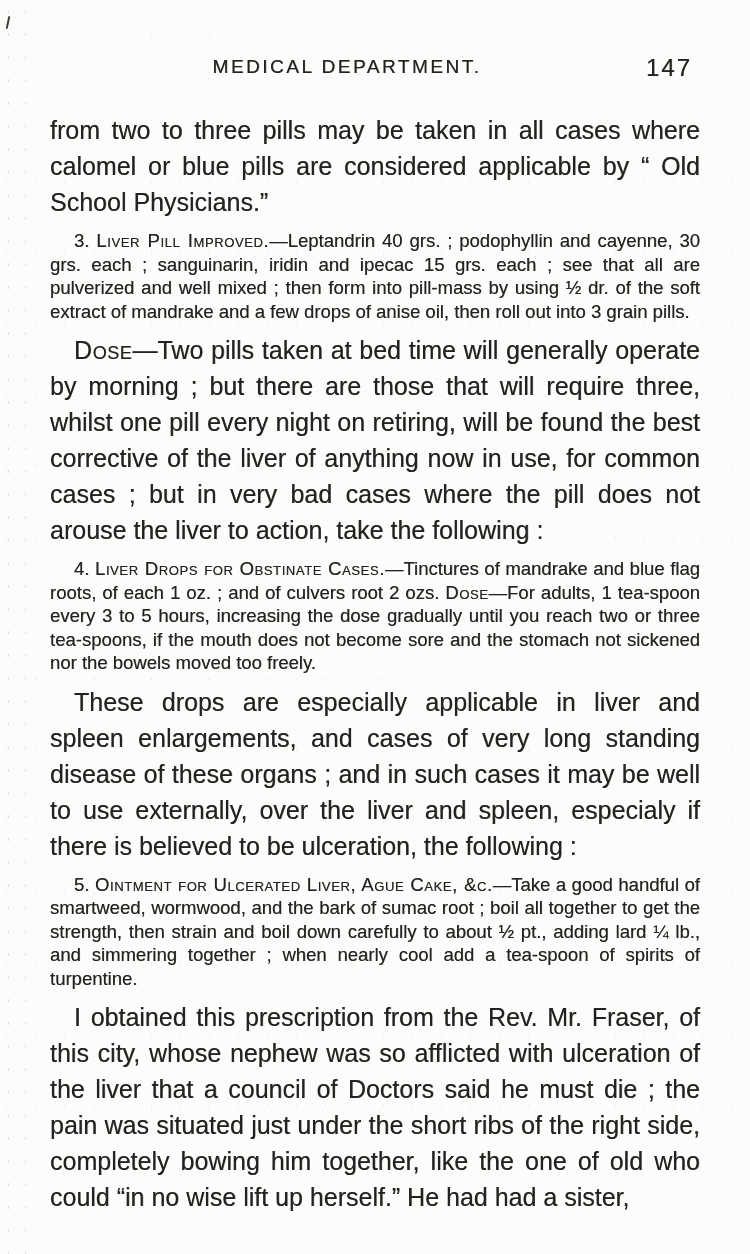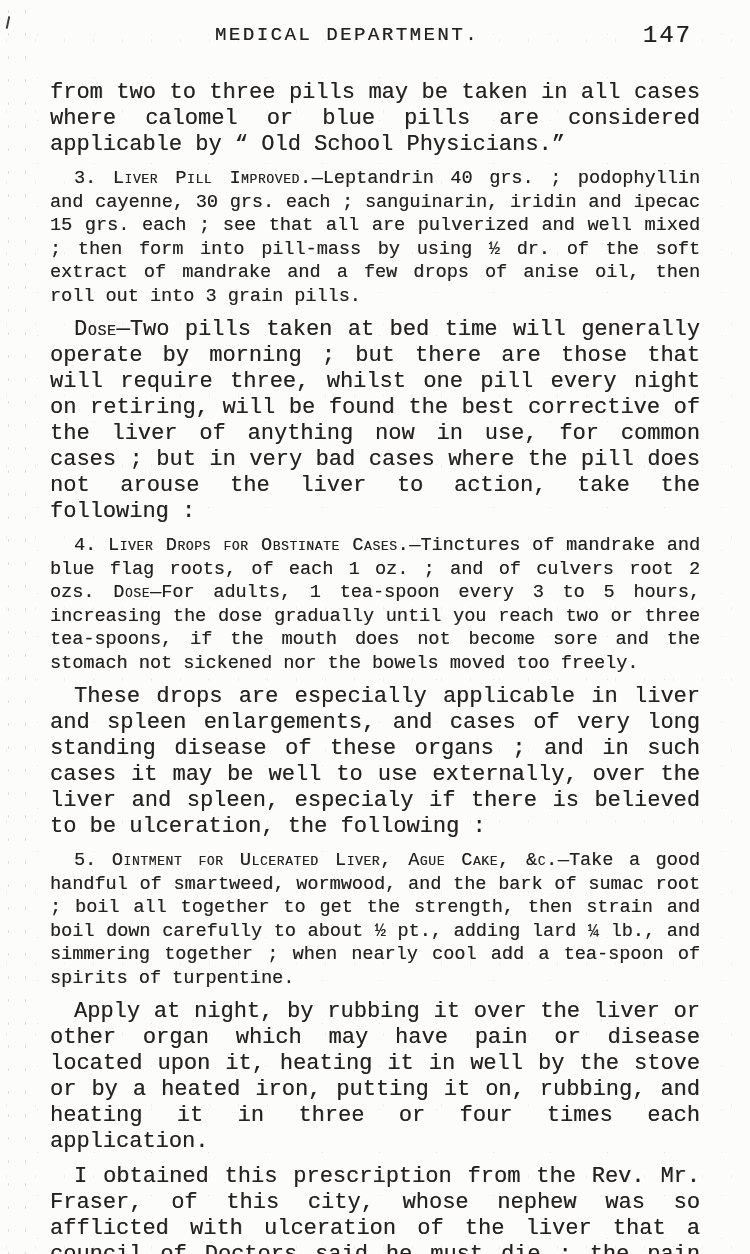--- a/index.html
+++ b/index.html
@@ -3,31 +3,31 @@
 <meta charset="utf-8">
 <style>
   html, body { margin: 0; padding: 0; }
   body { background: #ffffff; }
 
   .page {
     position: relative;
     width: 750px;
     height: 1254px;
     box-sizing: border-box;
-    padding: 20px 50px 0 50px;
+    padding: 52px 50px 0 50px;
     overflow: hidden;
     background-color: var(--paper, #fcfcfa);
     
     background-image:
       radial-gradient(rgba(60,58,55,0.10) 0.7px, transparent 1px),
       radial-gradient(rgba(60,58,55,0.06) 0.6px, transparent 0.9px);
     background-size: 57px 43px, 29px 71px;
     background-position: 9px 13px, 21px 5px;
     color: var(--ink, #242220);
-    font-family: Liberation Mono, monospace;
+    font-family: Liberation Sans, sans-serif;
   }
 
   
   .scan-mark {
     position: absolute;
     left: 7px;
     top: 16px;
     width: 2px;
     height: 13px;
     background: #403d3a;
@@ -64,21 +64,21 @@
     font-size: 24px;
     letter-spacing: 2px;
     text-shadow: 0.4px 0.4px 0.3px rgba(36,34,32,0.6);
   }
 
   .body-text p.para {
     margin: 0 0 9px 0;
     text-align: justify;
     text-shadow: 0.35px 0.4px 0.3px rgba(36,34,32,0.55);
   }
-  .body-text p.body   { font-size: 22px; line-height: 26px; }
+  .body-text p.body   { font-size: 25px; line-height: 36px; }
   .body-text p.recipe { font-size: 18.5px; line-height: 23.5px; }
   .body-text p.indent { text-indent: 24px; }
 
   .sc { font-variant: small-caps; letter-spacing: 0.6px; }
 </style>
 </head>
 <body>
 
 <div class="page">
   <div class="scan-noise-left"></div>
@@ -89,16 +89,15 @@
     <span class="page-number">147</span>
   </div>
 
   <div class="body-text">
       <p class="para body"><span>from two to three pills may be taken in all cases where calomel or blue pills are considered applicable by “ Old School Physicians.”</span></p>
       <p class="para recipe indent"><span>3. </span><span class="sc">Liver Pill Improved.</span><span>—Leptandrin 40 grs. ; podophyllin and cayenne, 30 grs. each ; sanguinarin, iridin and ipecac 15 grs. each ; see that all are pulverized and well mixed ; then form into pill-mass by using ½ dr. of the soft extract of mandrake and a few drops of anise oil, then roll out into 3 grain pills.</span></p>
       <p class="para body indent"><span class="sc">Dose</span><span>—Two pills taken at bed time will generally operate by morning ; but there are those that will require three, whilst one pill every night on retiring, will be found the best corrective of the liver of anything now in use, for common cases ; but in very bad cases where the pill does not arouse the liver to action, take the following :</span></p>
       <p class="para recipe indent"><span>4. </span><span class="sc">Liver Drops for Obstinate Cases.</span><span>—Tinctures of mandrake and blue flag roots, of each 1 oz. ; and of culvers root 2 ozs. </span><span class="sc">Dose</span><span>—For adults, 1 tea-spoon every 3 to 5 hours, increasing the dose gradually until you reach two or three tea-spoons, if the mouth does not become sore and the stomach not sickened nor the bowels moved too freely.</span></p>
       <p class="para body indent"><span>These drops are especially applicable in liver and spleen enlargements, and cases of very long standing disease of these organs ; and in such cases it may be well to use externally, over the liver and spleen, especialy if there is believed to be ulceration, the following :</span></p>
       <p class="para recipe indent"><span>5. </span><span class="sc">Ointment for Ulcerated Liver, Ague Cake, &amp;c.</span><span>—Take a good handful of smartweed, wormwood, and the bark of sumac root ; boil all together to get the strength, then strain and boil down carefully to about ½ pt., adding lard ¼ lb., and simmering together ; when nearly cool add a tea-spoon of spirits of turpentine.</span></p>
-      <p class="para body indent"><span>Apply at night, by rubbing it over the liver or other organ which may have pain or disease located upon it, heating it in well by the stove or by a heated iron, putting it on, rubbing, and heating it in three or four times each application.</span></p>
       <p class="para body indent"><span>I obtained this prescription from the Rev. Mr. Fraser, of this city, whose nephew was so afflicted with ulceration of the liver that a council of Doctors said he must die ; the pain was situated just under the short ribs of the right side, completely bowing him together, like the one of old who could “in no wise lift up herself.”  He had had a sister,</span></p>
     </div>
 </div>
 
 </body></html>

